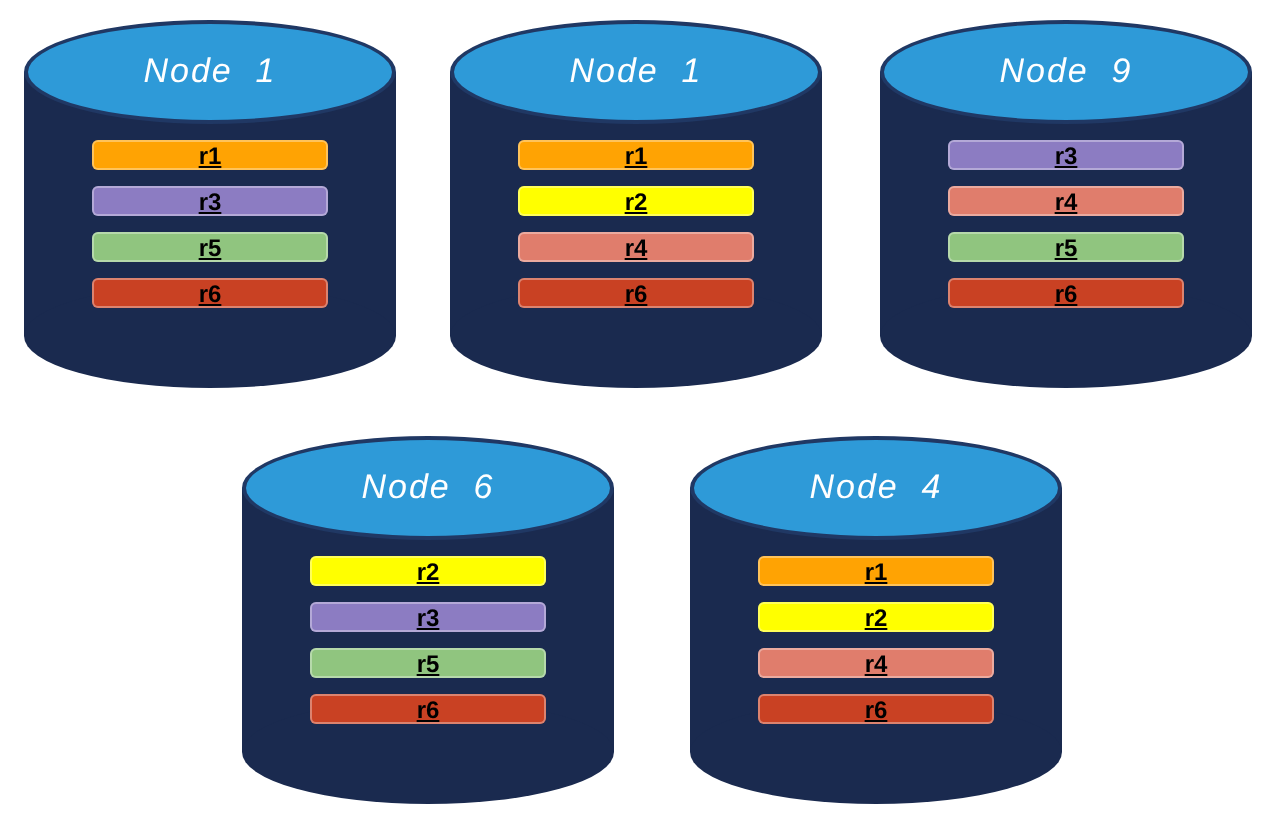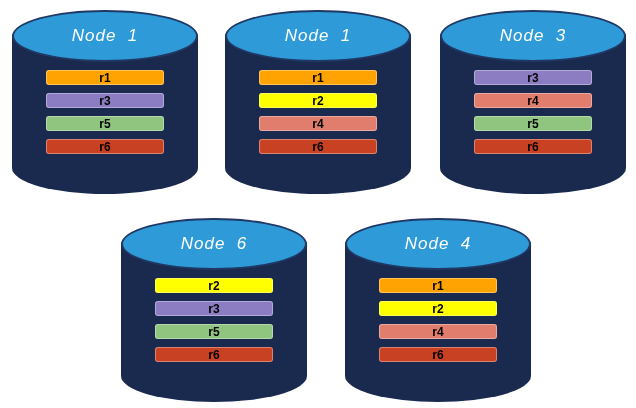--- a/index.html
+++ b/index.html
@@ -75,20 +75,21 @@
   .bar {
     height: 15px;
     border-radius: 3px;
     display: flex;
     align-items: center;
     justify-content: center;
     font-size: 12px;
     font-weight: bold;
     color: var(--replica-label-color, #000000);
     box-shadow: inset 0 0 0 1px rgba(255,255,255,0.35);
+    text-decoration: underline;
   }
 </style>
 </head>
 <body style="--cyl-body: #1A2A4F; --cyl-top: #2E9AD8; --cyl-outline: #203864; --title-color: #FFFFFF; --replica-label-color: #000000; background: rgb(255, 255, 255);">
 
 <div class="canvas">
 
 <div class="node n1">
       <div class="cyl-rect"></div>
       <div class="cyl-bottom"></div>
@@ -110,21 +111,21 @@
         <div class="bar" style="background: rgb(255, 163, 3);">r1</div>
         <div class="bar" style="background: rgb(255, 255, 0);">r2</div>
         <div class="bar" style="background: rgb(224, 125, 108);">r4</div>
         <div class="bar" style="background: rgb(201, 65, 35);">r6</div>
       </div>
     </div>
     <div class="node n3">
       <div class="cyl-rect"></div>
       <div class="cyl-bottom"></div>
       <div class="cyl-top"></div>
-      <div class="node-title">Node  3</div>
+      <div class="node-title">Node  9</div>
       <div class="bars">
         <div class="bar" style="background: rgb(140, 124, 194);">r3</div>
         <div class="bar" style="background: rgb(224, 125, 108);">r4</div>
         <div class="bar" style="background: rgb(144, 197, 127);">r5</div>
         <div class="bar" style="background: rgb(201, 65, 35);">r6</div>
       </div>
     </div>
     <div class="node n4">
       <div class="cyl-rect"></div>
       <div class="cyl-bottom"></div>

